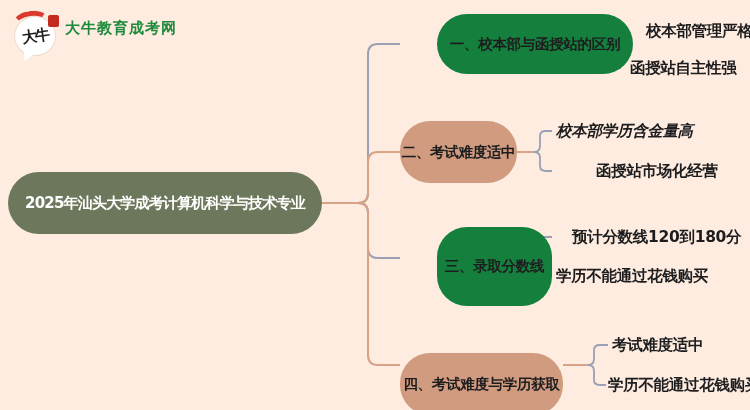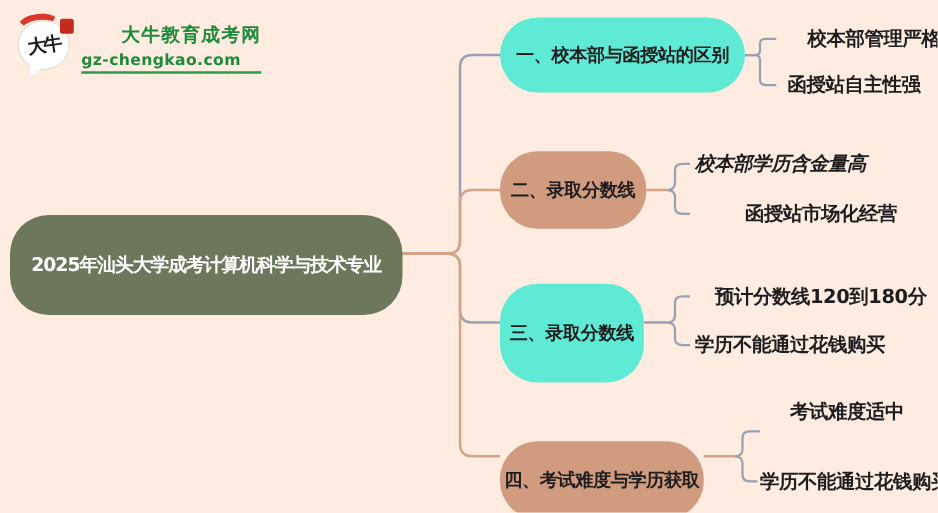--- a/index.html
+++ b/index.html
@@ -33,58 +33,58 @@
   }
   .logo-bubble-text {
     font-weight:bold; font-size:15px; line-height:15px; color:#1c1c1c;
     transform:rotate(-8deg); letter-spacing:-2px;
   }
   .logo-seal {
     position:absolute; right:-4px; top:-2px; width:11px; height:12px;
     background:#c52a1f; border-radius:2px;
   }
   .logo-text { margin-left:9px; padding-top:9px; }
-  .logo-title { font-size:15px; font-weight:bold; color:#1f8a3d; letter-spacing:1px; white-space:nowrap;margin-left:32px; }
+  .logo-title { font-size:15px; font-weight:bold; color:#1f8a3d; letter-spacing:1px; white-space:nowrap; }
   .logo-domain {
     font-size:12.5px; font-weight:bold; color:#1f8a3d; white-space:nowrap;
     border-bottom:2px solid #2e9b4c; padding-bottom:2px; margin-top:2px; letter-spacing:0.3px;
   }
   
   svg.wires { position:absolute; left:0; top:0; width:750px; height:410px; }
   
   .node {
     position:absolute; display:flex; align-items:center; justify-content:center;
     white-space:nowrap;
   }
   .root-node {
-    left:8px; top:172px; width:314px; height:80px;
+    left:8px; top:172px; width:314px; height:62px;
     background:#6d775c; border-radius:31px;
     color:#ffffff; font-weight:bold; font-size:15px; letter-spacing:-0.8px;
   }
   .pill {
     border-radius:30px; color:#1d1d1f; font-weight:bold; font-size:14.5px; letter-spacing:-0.3px;
   }
-  .pill.gray   { background:#5eead4; }
+  .pill.gray   { background:#15803d;margin-left:37px; }
   .pill.salmon { background:#d19b80; }
   .pill-1 { left:400px; top:14px;  width:196px; height:60px; }
   .pill-2 { left:400px; top:121px; width:117px; height:62px; }
   .pill-3 { left:400px; top:227px; width:115px; height:79px; }
   .pill-4 { left:400px; top:353px; width:163px; height:62px; }
   
   .leaf {
     position:absolute; white-space:nowrap;
     font-size:15.5px; font-weight:600; color:#1d1d1f; line-height:18px; letter-spacing:-0.3px;
   }
   .leaf-1a { left:630px; top:22px;margin-left:16px; }
   .leaf-1b { left:630px; top:59px; }
   .leaf-2a { left:556px; top:122px;font-style:italic; }
   .leaf-2b { left:556px; top:162px;margin-left:40px; }
   .leaf-3a { left:572px; top:228px; }
   .leaf-3b { left:556px; top:267px; }
-  .leaf-4a { left:612px; top:320px;margin-left:20px; }
+  .leaf-4a { left:612px; top:336px; }
   .leaf-4b { left:608px; top:376px; }
 </style>
 </head>
 <body>
 
 <svg class="wires" viewBox="0 0 750 410" fill="none" xmlns="http://www.w3.org/2000/svg">
 
   <path d="M322,203 L358,203 Q368,203 368,193 L368,54 Q368,44 378,44 L400,44" stroke="#9aa0b4" stroke-width="2"></path>
   <path d="M322,203 L358,203 Q368,203 368,213 L368,248 Q368,258 378,258 L400,258" stroke="#9aa0b4" stroke-width="2"></path>
 
@@ -108,28 +108,27 @@
 </svg>
 
 <div class="logo">
   <div class="logo-bubble">
     <span class="logo-arc"></span>
     <span class="logo-seal"></span>
     <span class="logo-bubble-text">大牛</span>
   </div>
   <div class="logo-text">
     <div class="logo-title">大牛教育成考网</div>
-    <div class="logo-domain">gz-chengkao.com</div>
   </div>
 </div>
 
 <div class="node root-node">2025年汕头大学成考计算机科学与技术专业</div>
 
 <div class="node pill gray pill-1">一、校本部与函授站的区别</div>
-<div class="node pill salmon pill-2">二、录取分数线</div>
+<div class="node pill salmon pill-2">二、考试难度适中</div>
 <div class="node pill gray pill-3">三、录取分数线</div>
 <div class="node pill salmon pill-4">四、考试难度与学历获取</div>
 
 <div class="leaf leaf-1a">校本部管理严格</div>
 <div class="leaf leaf-1b">函授站自主性强</div>
 <div class="leaf leaf-2a">校本部学历含金量高</div>
 <div class="leaf leaf-2b">函授站市场化经营</div>
 <div class="leaf leaf-3a">预计分数线120到180分</div>
 <div class="leaf leaf-3b">学历不能通过花钱购买</div>
 <div class="leaf leaf-4a">考试难度适中</div>

